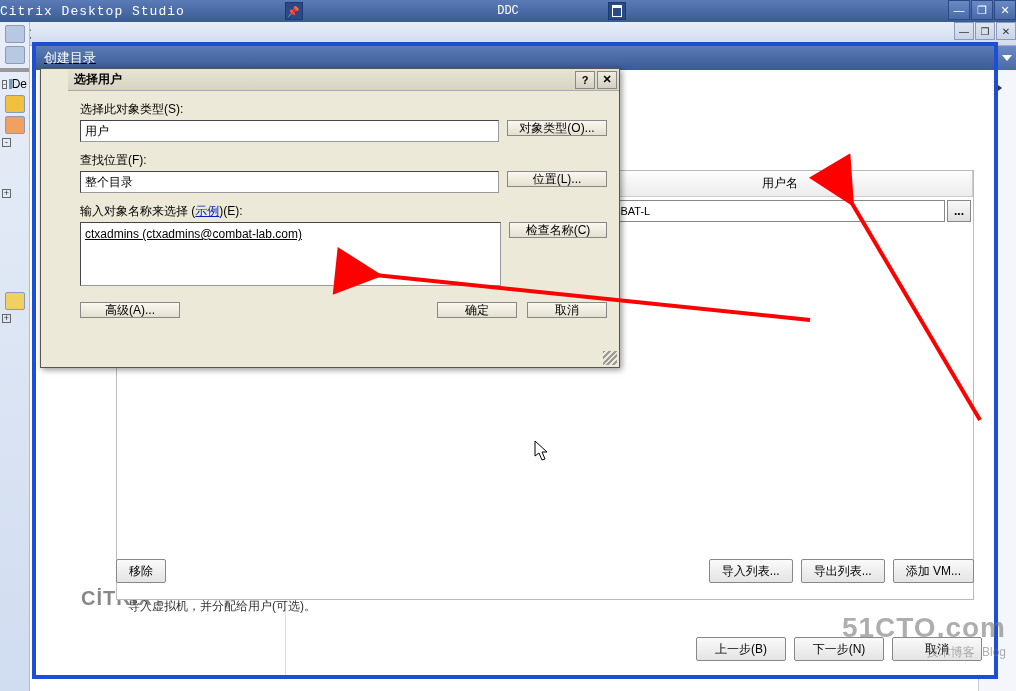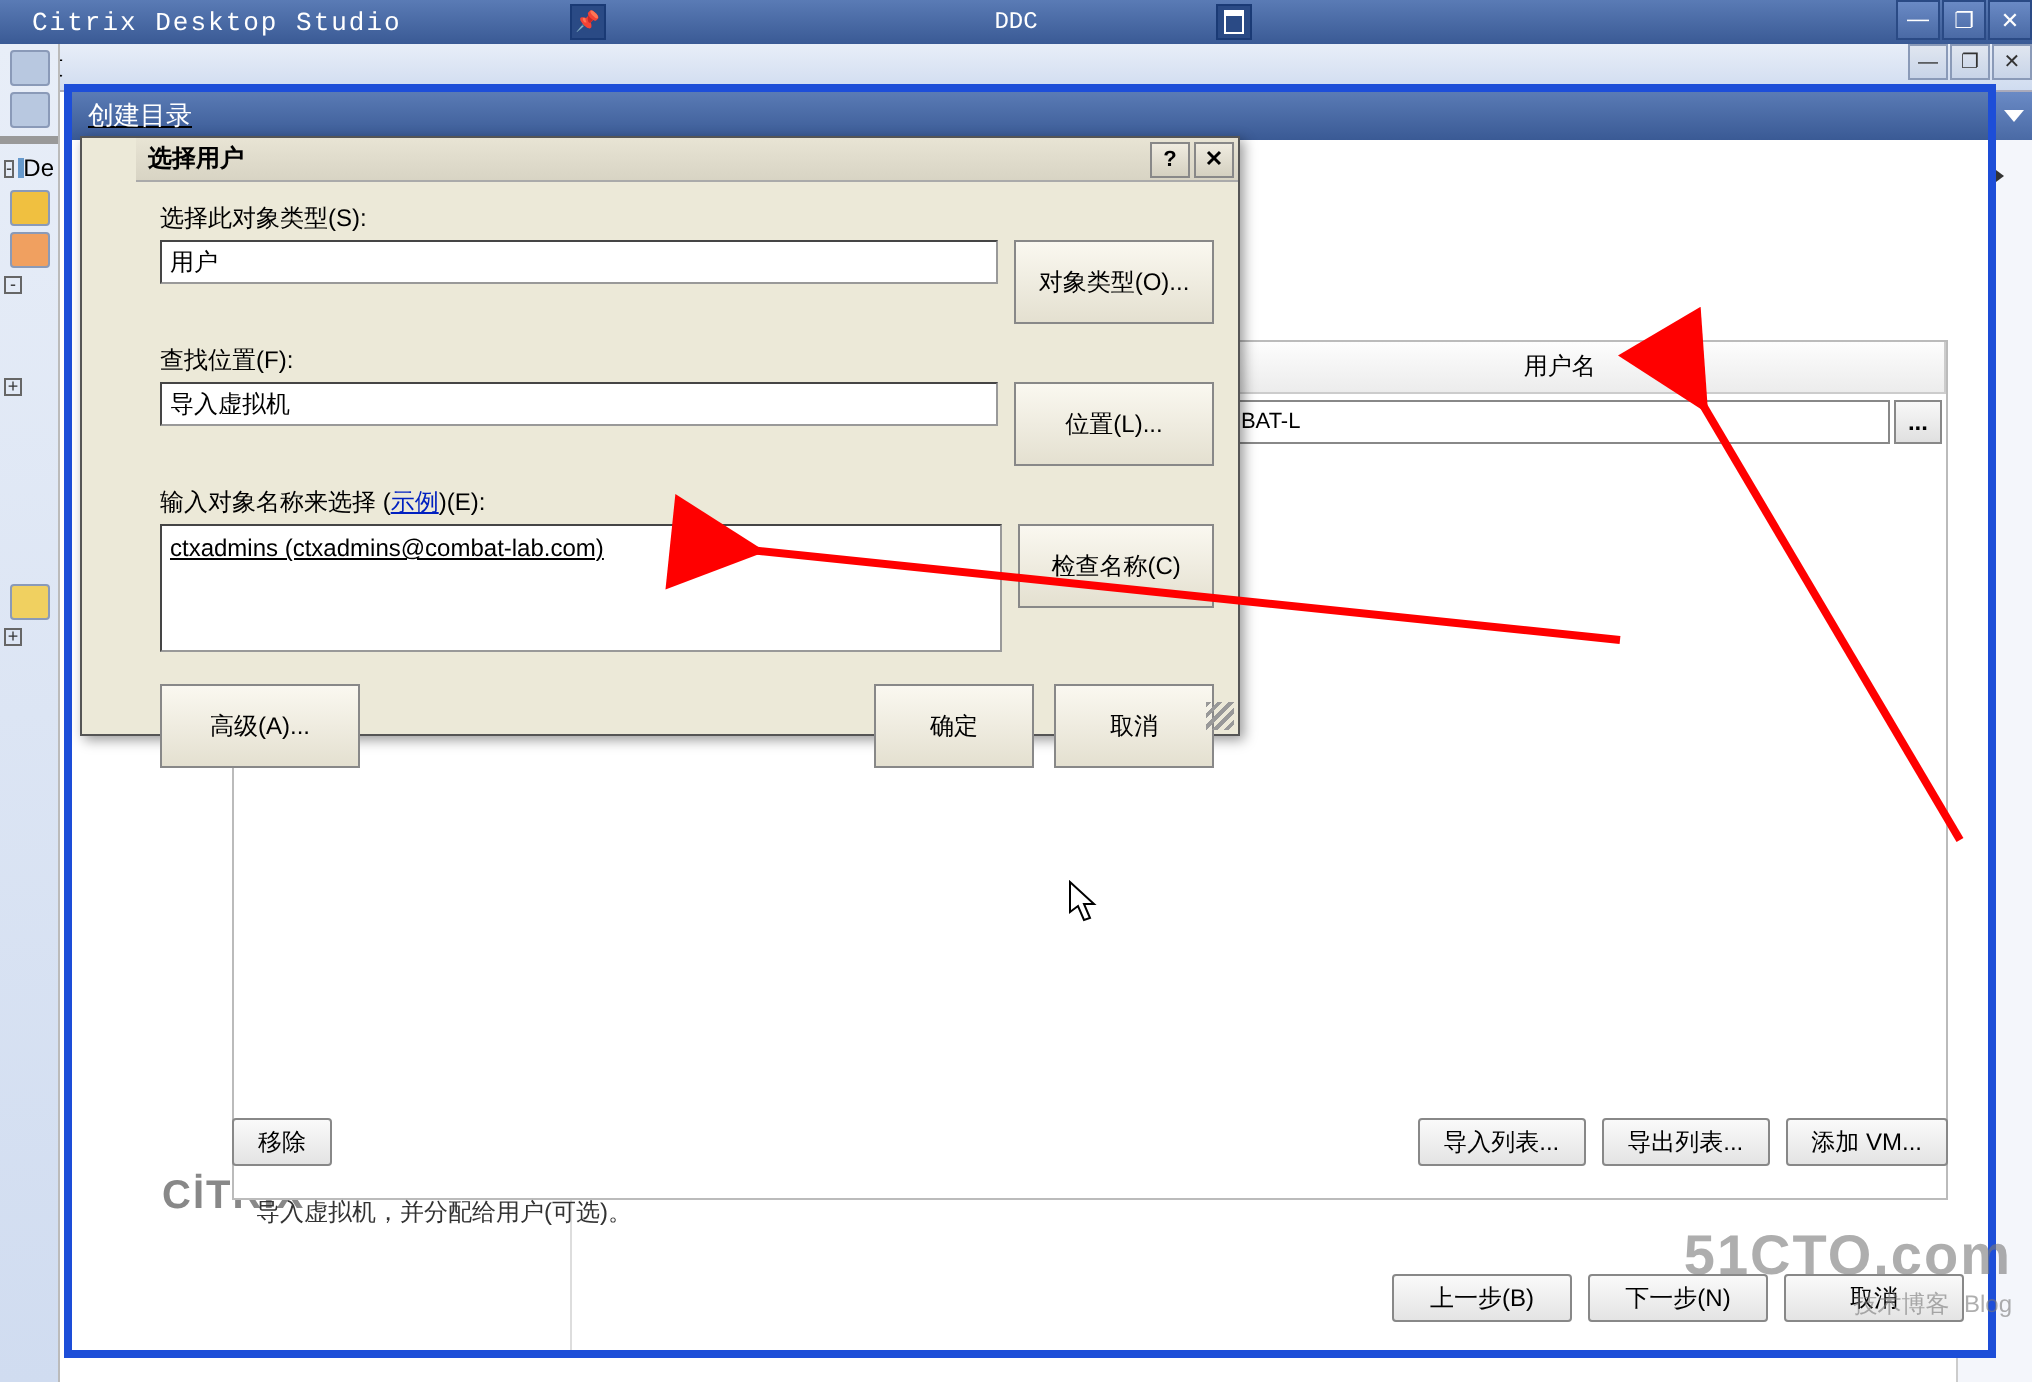--- a/index.html
+++ b/index.html
@@ -1,20 +1,20 @@
 <!DOCTYPE html>
 <html><head>
 <meta charset="utf-8">
 <style>
 * { box-sizing: border-box; margin: 0; padding: 0; font-family: "Microsoft YaHei", SimSun, Arial, sans-serif; font-size: 12px; }
 body { width: 1016px; height: 691px; background: #fff; overflow: hidden; position: relative; }
 
 
 .titlebar { height: 22px; background: linear-gradient(#5a7bb5, #3a5a95); display: flex; align-items: center; color: #fff; position: relative; }
-.titlebar .app-title { padding-left: 16px; font-family: "Courier New", monospace; font-size: 13px; letter-spacing: 1px; }
+.titlebar .app-title { padding-left: 0; font-family: "Courier New", monospace; font-size: 13px; letter-spacing: 1px; }
 .titlebar .pin { position: absolute; left: 285px; top: 2px; width: 18px; height: 18px; background: #2a4a85; border: 1px solid #1a3a75; display:flex; align-items:center; justify-content:center; color:#fff; font-size:10px; }
 .titlebar .ddc { position: absolute; left: 50%; transform: translateX(-50%); font-family: "Courier New", monospace; font-size: 12px; }
 .titlebar .maxbox { position: absolute; right: 390px; top: 2px; width: 18px; height: 18px; background: #2a4a85; border: 1px solid #1a3a75; display:flex; align-items:center; justify-content:center; }
 .titlebar .maxbox::after { content:''; width:8px; height:8px; border:1px solid #fff; border-top-width:3px; }
 .titlebar .winbtns { margin-left: auto; display: flex; height: 100%; }
 .titlebar .winbtn { width: 22px; height: 20px; background: linear-gradient(#6a8ac5,#4a6aa5); border: 1px solid #2a4a85; margin-left: 1px; display:flex; align-items:center; justify-content:center; color:#fff; font-size:11px; }
 
 
 .toolbar2 { height: 24px; background: linear-gradient(#e8eef8,#d0dcf0); border-bottom: 1px solid #aab; display:flex; align-items:center; position:relative; }
 .toolbar2 .winbtns2 { position:absolute; right:0; top:0; display:flex; }
@@ -49,21 +49,21 @@
 
 
 .selectuser { position:absolute; left:40px; top:68px; width:580px; height:300px; background:#ece9d8; border:1px solid #555; box-shadow:2px 2px 6px rgba(0,0,0,0.4); z-index:50;padding-left:27px; }
 .su-title { height:22px; background:linear-gradient(#e8e4d4,#d8d4c4); border-bottom:1px solid #aaa; display:flex; align-items:center; padding-left:6px; font-weight:bold; font-size:12px; }
 .su-title .su-winbtns { margin-left:auto; display:flex; }
 .su-title .su-btn { width:20px; height:18px; border:1px solid #888; background:linear-gradient(#f0ece0,#d4d0c0); margin-right:2px; display:flex; align-items:center; justify-content:center; font-size:11px; font-weight:bold; }
 .su-body { padding:10px 12px; }
 .su-label { font-size:12px; margin-bottom:2px; }
 .su-row { display:flex; gap:8px; margin-bottom:10px; }
 .su-input { flex:1; height:22px; border:1px inset #999; background:#fff; padding:0 4px; font-size:12px; display:flex; align-items:center; }
-.su-btn-wide { width:100px; height:42px; border:1px solid #888; background:linear-gradient(#faf8f0,#e4e0d0); display:flex; align-items:center; justify-content:center; font-size:12px; }
+.su-btn-wide { width:100px; height:16px; border:1px solid #888; background:linear-gradient(#faf8f0,#e4e0d0); display:flex; align-items:center; justify-content:center; font-size:12px; }
 .su-textarea { width:430px; height:64px; border:1px inset #999; background:#fff; padding:4px; font-family:"Courier New", SimSun, monospace; font-size:12px; }
 .su-link { color:#0020c0; text-decoration:underline; cursor:pointer; }
 .su-bottom { display:flex; gap:10px; margin-top:16px; }
 .su-bottom .spacer { flex:1; }
 .resize-grip { position:absolute; right:2px; bottom:2px; width:14px; height:14px; background:repeating-linear-gradient(135deg,#999 0 2px,transparent 2px 4px); }
 
 
 .action-pane { position:absolute; right:0; top:46px; width:38px; bottom:0; background:#f4f6fb; border-left:1px solid #ccc; }
 .action-pane .hdr { height:24px; background:linear-gradient(#6a8ac5,#4a6aa5); display:flex; align-items:center; justify-content:flex-end; padding-right:4px; }
 .action-pane .hdr .chev { width:0;height:0;border-left:5px solid transparent;border-right:5px solid transparent;border-top:6px solid #fff; }
@@ -189,21 +189,21 @@
   </div>
   <div class="su-body">
     <div class="su-label">选择此对象类型(S):</div>
     <div class="su-row">
       <div class="su-input">用户</div>
       <button class="su-btn-wide">对象类型(O)...</button>
     </div>
 
     <div class="su-label">查找位置(F):</div>
     <div class="su-row">
-      <div class="su-input">导入虚拟机</div>
+      <div class="su-input">整个目录</div>
       <button class="su-btn-wide">位置(L)...</button>
     </div>
 
     <div class="su-label">
       <span>输入对象名称来选择 (</span><span class="su-link">示例</span><span>)(E):</span>
     </div>
     <div class="su-row" style="align-items:flex-start;">
       <div class="su-textarea"><span style="text-decoration:underline;">ctxadmins (ctxadmins@combat-lab.com)</span></div>
       <button class="su-btn-wide">检查名称(C)</button>
     </div>

